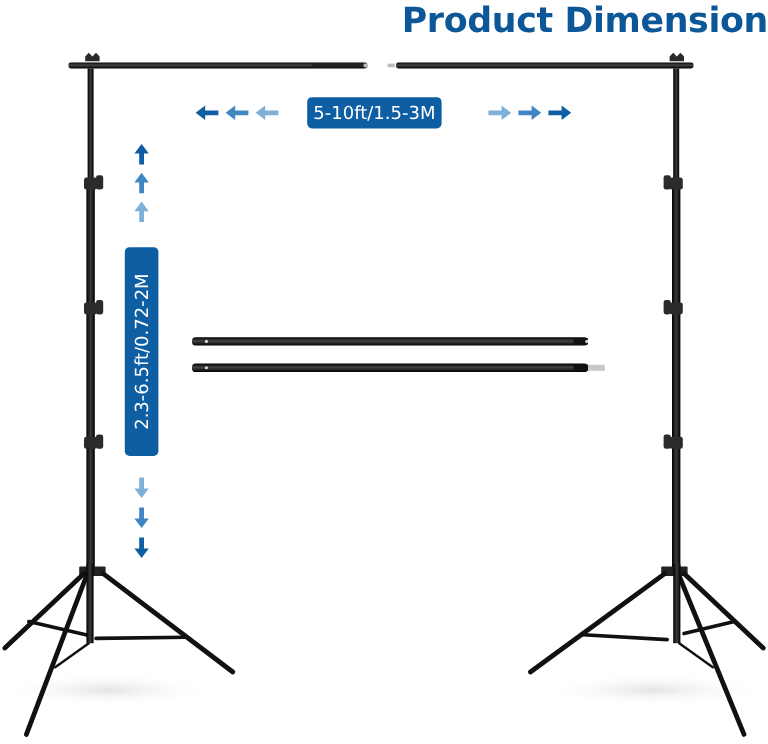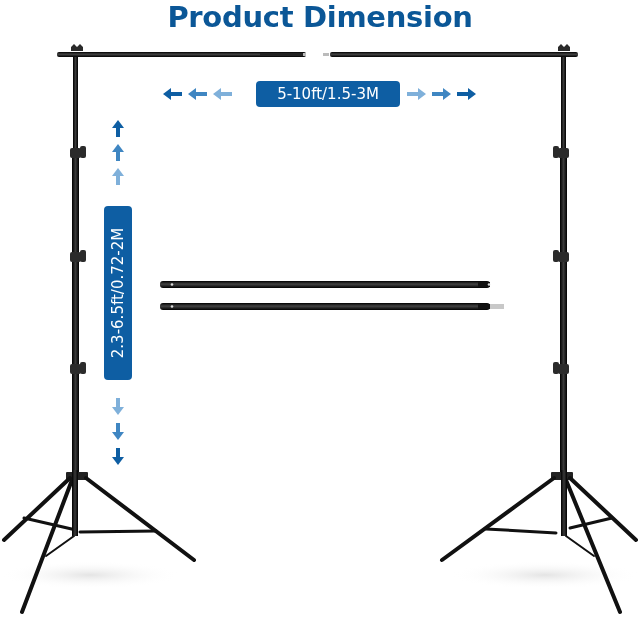--- a/index.html
+++ b/index.html
@@ -1,18 +1,18 @@
 <!DOCTYPE html>
 <html><head>
 <meta charset="utf-8">
 <style>
   html, body { margin: 0; padding: 0; background: #ffffff; }
   body { width: 640px; height: 620px; position: relative; overflow: hidden; font-family: "DejaVu Sans", sans-serif; }
-  .title { position: absolute; left: 0; top: 0; width: 640px; text-align: center; font-family: "DejaVu Sans", sans-serif; font-weight: bold; font-size: 29px; color: #0b5797; letter-spacing: -0.3px; line-height: 34px; }
-  .badge-h { position: absolute; left: 256px; top: 81px; width: 144px; height: 26px; background: #0e5ea3; border-radius: 4px; color: #ffffff; font-size: 15px; line-height: 26px; text-align: center; font-family: "DejaVu Sans", sans-serif; }
+  .title { position: absolute; left: 0; top: 0; width: 640px; text-align: right; font-family: "DejaVu Sans", sans-serif; font-weight: bold; font-size: 29px; color: #0b5797; letter-spacing: -0.3px; line-height: 34px; }
+  .badge-h { position: absolute; left: 256px; top: 81px; width: 112px; height: 26px; background: #0e5ea3; border-radius: 4px; color: #ffffff; font-size: 15px; line-height: 26px; text-align: center; font-family: "DejaVu Sans", sans-serif; }
   .badge-v { position: absolute; left: 104px; top: 206px; width: 28px; height: 174px; background: #0e5ea3; border-radius: 4px; }
   .badge-v span { position: absolute; left: 50%; top: 50%; transform: translate(-50%, -50%) rotate(-90deg); white-space: nowrap; color: #fff; font-size: 15px; font-family: "DejaVu Sans", sans-serif; }
   .art { position: absolute; left: 0; top: 0; }
 </style>
 </head>
 <body>
 
 <div class="title">Product Dimension</div>
 
 <svg class="art" width="640" height="620" viewBox="0 0 640 620">

